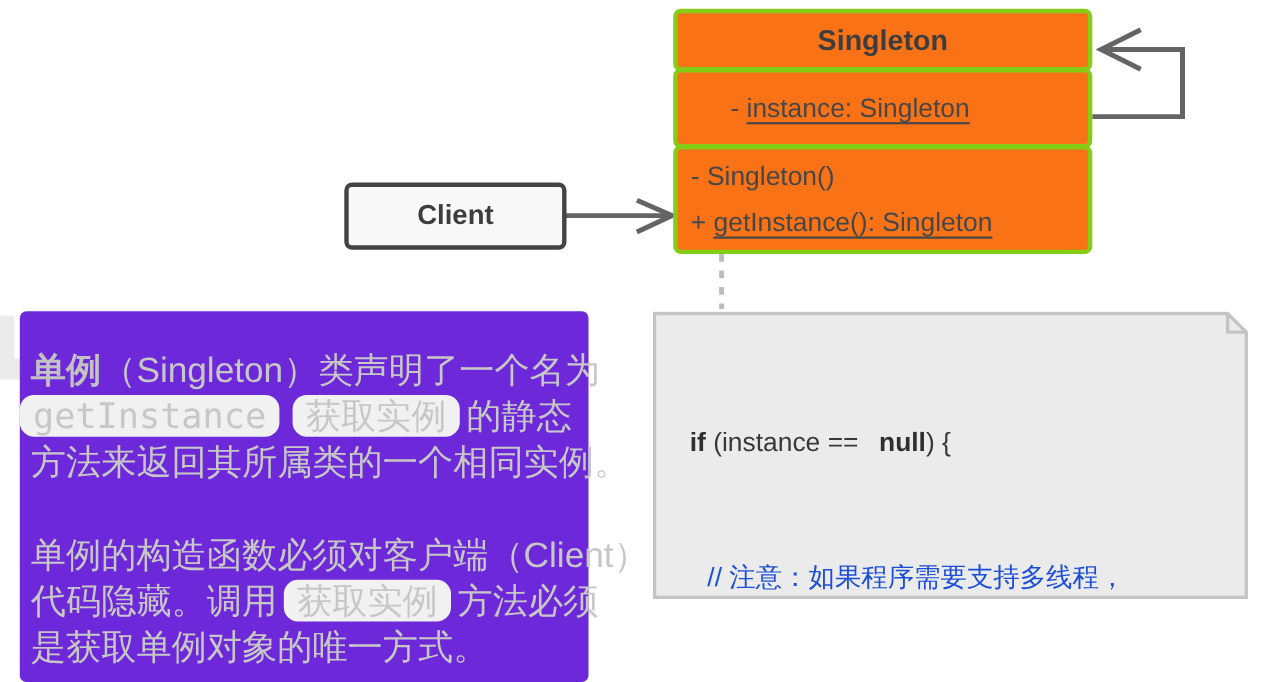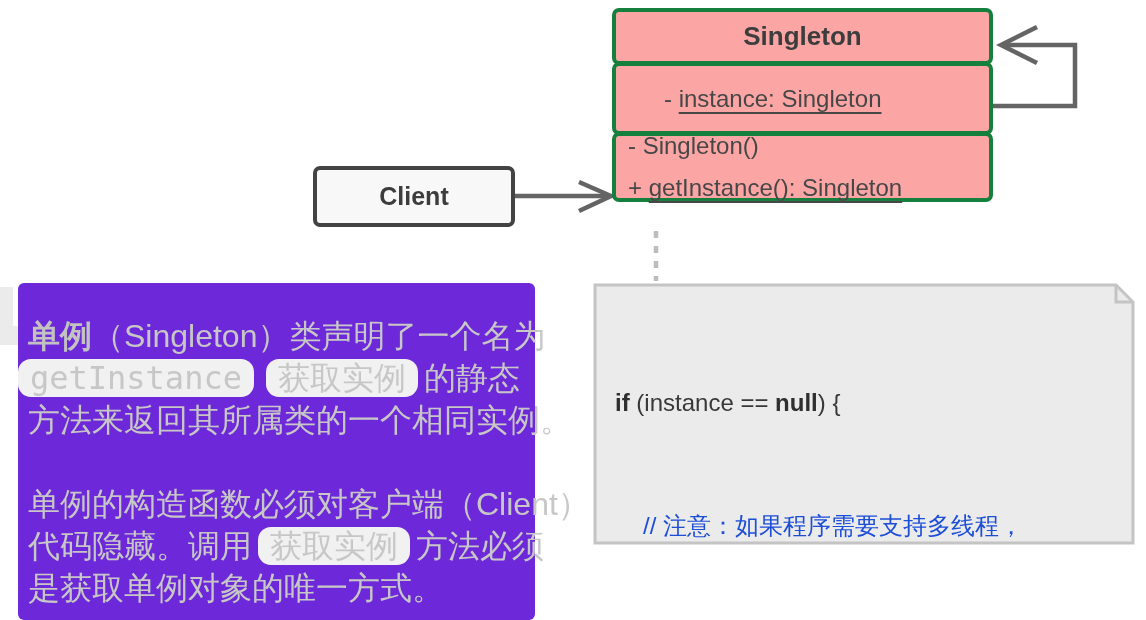--- a/index.html
+++ b/index.html
@@ -12,22 +12,22 @@
   .uml-box{
     position:absolute;
     border:4px solid #434343;
     background:#f8f8f8;
     border-radius:7px;
     box-sizing:border-box;
     color:#474747;
   }
   .uml-compartment{
     position:absolute;left:0;right:0;
-    border:4px solid #15803d;
-    background:#fca5a5;
+    border:4px solid #84cc16;
+    background:#f97316;
     border-radius:7px;
     box-sizing:border-box;
     color:#474747;
   }
   .uml-title{
     display:flex;align-items:center;justify-content:center;
     font-weight:700;font-size:26px;color:#3d3d3d;
   }
   .uml-members{
     display:flex;flex-direction:column;justify-content:center;
@@ -41,21 +41,21 @@
   }
   
   .note-svg{position:absolute;left:593px;top:283px;}
   .note-text{
     position:absolute;left:615px;top:300px;width:505px;
     font-size:24px;line-height:41px;color:#383838;
     white-space:pre;
   }
   .code-line{white-space:pre;}
   .code-line.indent{padding-left:28px;}
-  .code-line b{color:#2f2f2f;}
+  .code-line b{color:#2f2f2f;margin-left:12px;}
   .code-comment{color:#1d4ed8;}
   
   .desc-panel{
     position:absolute;left:18px;top:283px;width:517px;height:337px;
     background:#6d28d9;border-radius:6px;
     box-sizing:border-box;
     padding:32px 0 0 10px;
     color:#c7c7c7;font-size:32px;
   }
   .desc-line{line-height:42px;height:42px;white-space:nowrap;}
@@ -101,21 +101,21 @@
   <span>Client</span>
 </div>
 
 <div style="position:absolute;left:612px;top:8px;width:381px;height:215px;">
   <div class="uml-compartment uml-title" style="top:0;height:57px;">
     <span>Singleton</span>
   </div>
   <div class="uml-compartment uml-members" style="top:54px;height:73px;padding-left:48px;">
     <div class="member-line"><span style="white-space:pre">- </span><span class="static-member">instance: Singleton</span></div>
   </div>
-  <div class="uml-compartment uml-members" style="top:124px;height:70px;padding-left:12px;">
+  <div class="uml-compartment uml-members" style="top:124px;height:99px;padding-left:12px;">
     <div class="member-line"><span>- Singleton()</span></div>
     <div class="member-line"><span style="white-space:pre">+ </span><span class="static-member">getInstance(): Singleton</span></div>
   </div>
 </div>
 
 <svg class="note-svg" width="542" height="262" viewBox="0 0 542 262">
   <path d="M 2 2 H 523 L 540 19 V 260 H 2 Z" fill="#ebebeb" stroke="#c4c4c4" stroke-width="3"></path>
   <path d="M 523 2 V 19 H 540" fill="none" stroke="#c4c4c4" stroke-width="3"></path>
 </svg>
 <div class="note-text">

